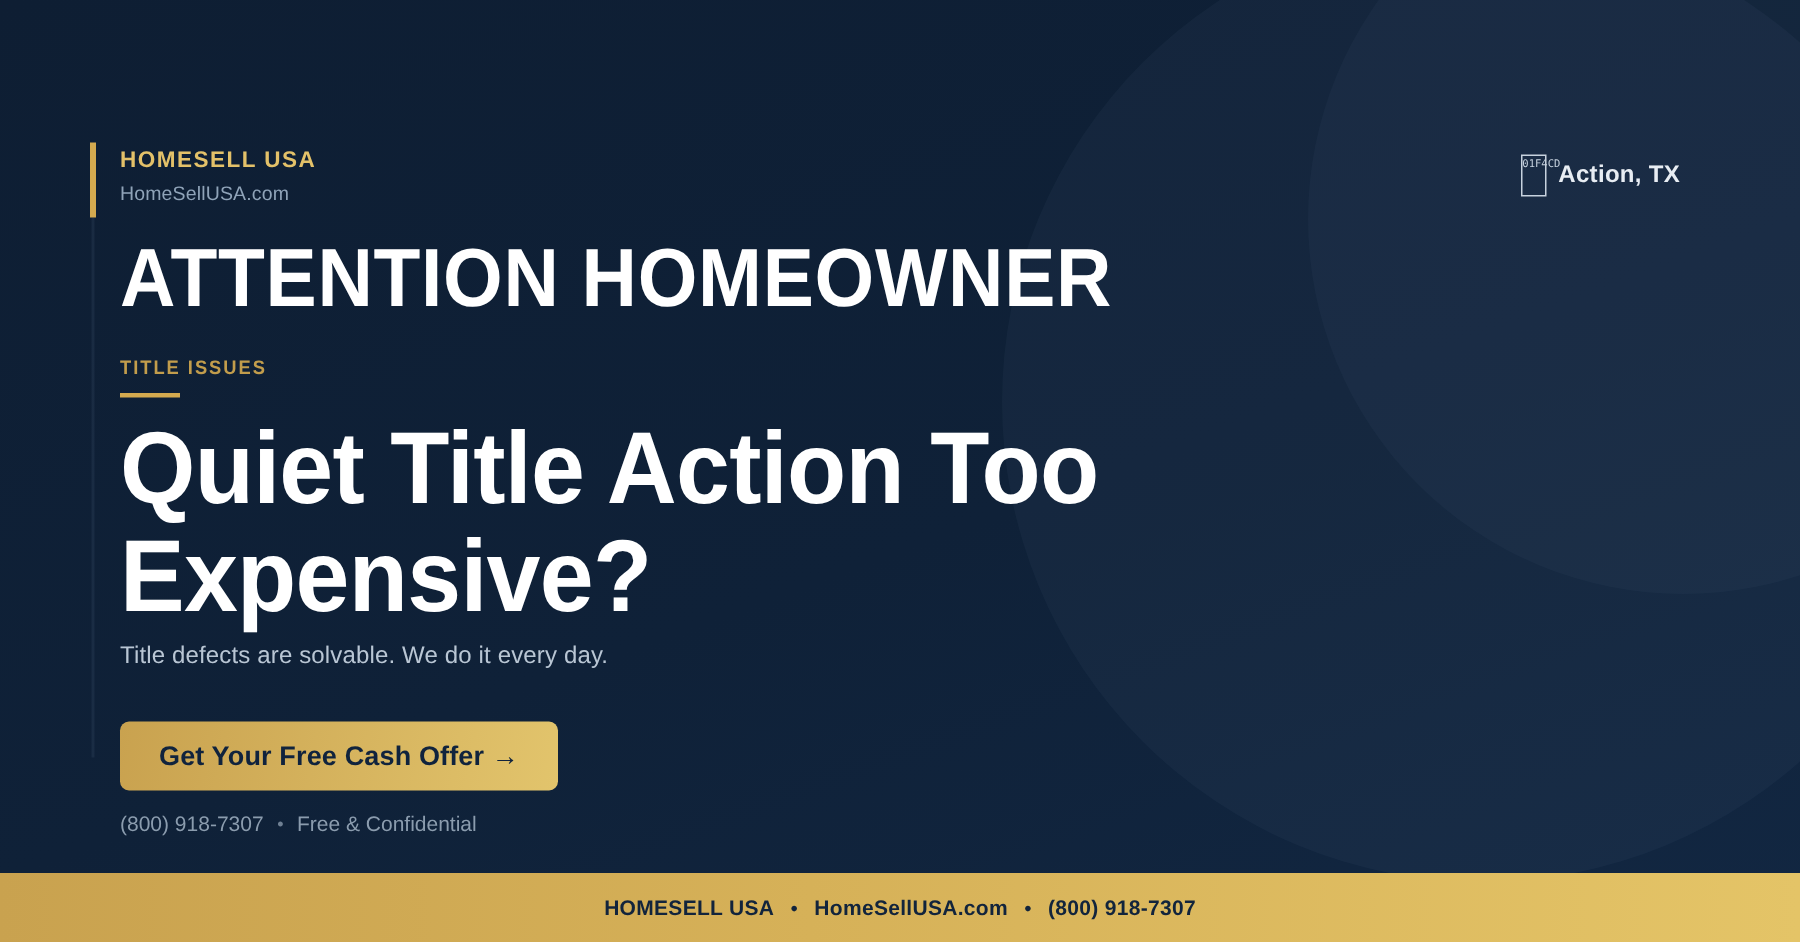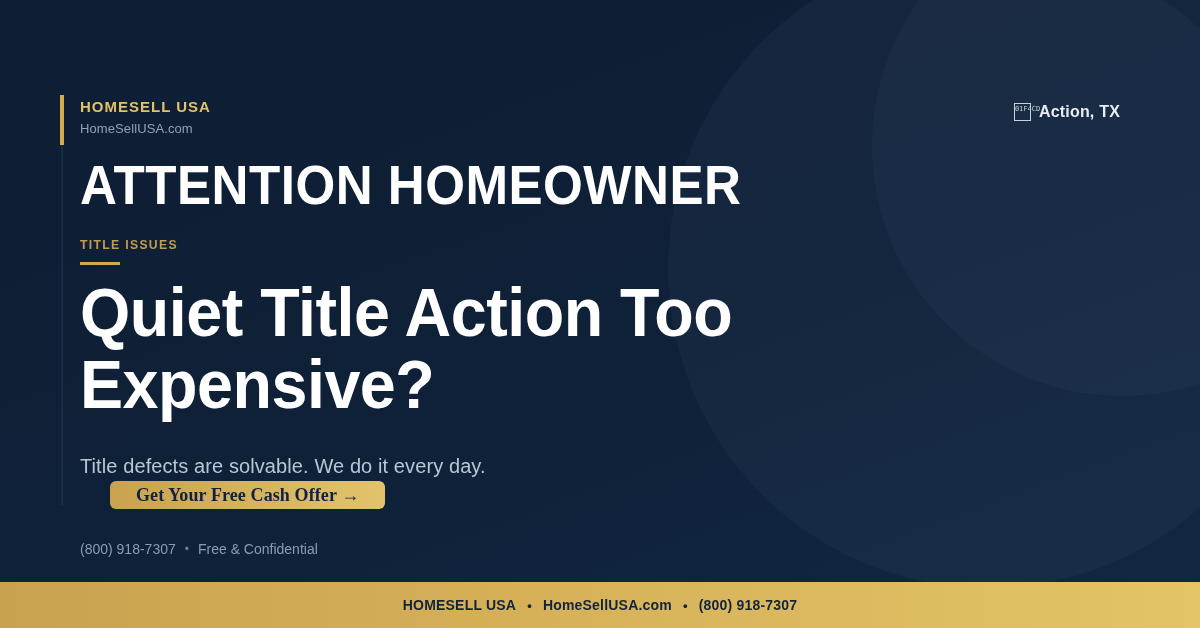--- a/index.html
+++ b/index.html
@@ -99,21 +99,21 @@
     display: flex;
     align-items: center;
     gap: 8px;
     margin-top: 5px;
   }
   .tofu-box {
     display: inline-grid;
     grid-template-columns: 1fr 1fr 1fr;
     grid-template-rows: 1fr 1fr;
     width: 17px;
-    height: 18px;
+    height: 28px;
     border: 1px solid #c7d2de;
     color: #c7d2de;
     font-family: "DejaVu Sans Mono", "Liberation Mono", monospace;
     font-size: 7px;
     line-height: 9px;
     text-align: left;
     padding: 0.5px 0;
   }
   .tofu-box span { display: block; }
   .location-text {
@@ -173,46 +173,45 @@
     color: #ffffff;
     line-height: 1.06;
     letter-spacing: -0.5px;
     transform: scaleX(0.95);
     transform-origin: left center;
   }
 
   .subheadline {
     position: absolute;
     left: 0;
-    top: 455px;
-    font-size: 20px;
+    top: 429px;
+    font-size: 16px;
     color: #b9c6d4;
     letter-spacing: 0.1px;
   }
 
   .cta-button {
     position: absolute;
     left: 0;
     top: 481px;
     display: inline-flex;
     align-items: center;
     justify-content: center;
-    height: 28px;
+    height: 46px;
     padding: 0 26px;
     border: none;
     border-radius: 6px;
     background: linear-gradient(100deg, #c9a24f 0%, #e2c46c 100%);
     color: #10233d;
-    font-family: Liberation Serif, serif;
+    font-family: Liberation Sans, sans-serif;
     font-size: 18px;
     font-weight: bold;
     letter-spacing: 0.1px;
     cursor: pointer;
     white-space: nowrap;
-    margin-left: 30px;
   }
 
   .contact-line {
     position: absolute;
     left: 0;
     top: 541px;
     display: flex;
     align-items: center;
     gap: 9px;
     font-size: 14px;

